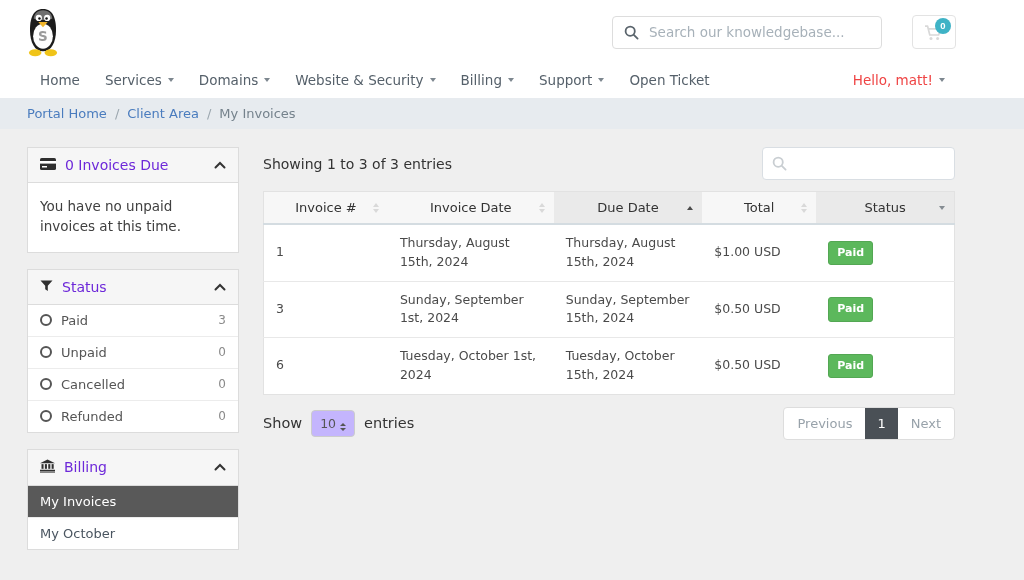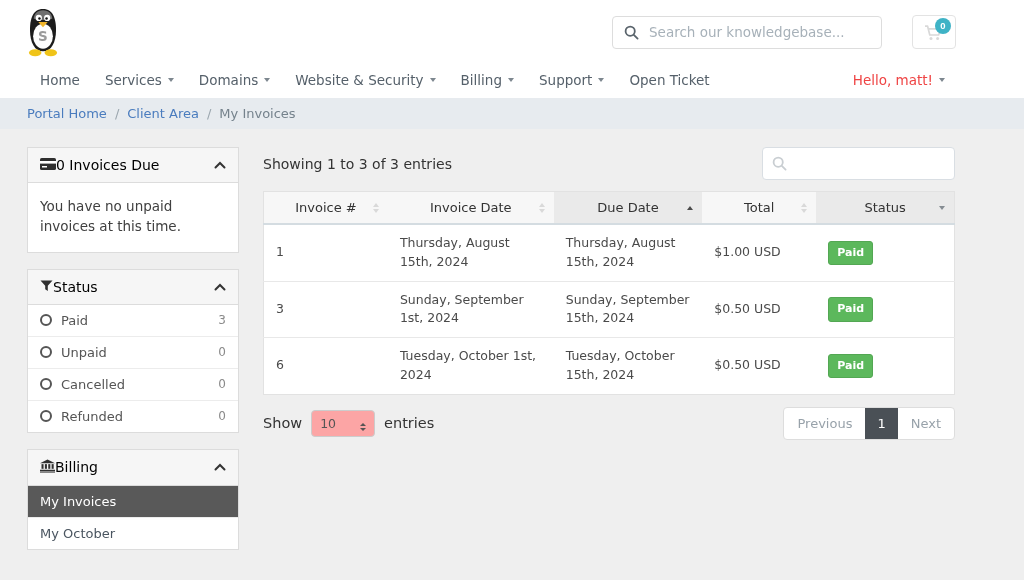--- a/index.html
+++ b/index.html
@@ -31,21 +31,21 @@
   .breadcrumb { background:#e7ebef; height:31px; display:flex; align-items:center; padding:11px 27px; font-size:13px; gap:8px; }
   .breadcrumb .bc-link { color:#4a7cbe; cursor:pointer; }
   .breadcrumb .sep { color:#9aa5ad; }
   .breadcrumb .bc-current { color:#75828c; }
   
   .content { display:flex; gap:24px; padding:18px 69px 0 27px; align-items:flex-start; }
   .sidebar { width:212px; flex-shrink:0; }
   .main { flex:1; min-width:0; }
   
   .panel { background:#fff; border:1px solid #dcdcdc; margin-bottom:16px; }
-  .panel-header { display:flex; align-items:center; padding:9px 12px; background:#f6f6f6; border-bottom:1px solid #dcdcdc; font-size:14px; color:#000000; cursor:pointer; }
+  .panel-header { display:flex; align-items:center; gap:9px; padding:9px 12px; background:#f6f6f6; border-bottom:1px solid #dcdcdc; font-size:14px; color:#6d28d9; cursor:pointer; }
   .panel-header .chev { margin-left:auto; line-height:0; }
   .panel-body { padding:13px 12px 15px 12px; font-size:13.5px; color:#404040; line-height:1.5; }
   .side-item { display:flex; align-items:center; gap:9px; padding:8px 12px; font-size:13px; color:#555; border-bottom:1px solid #ececec; cursor:pointer; }
   .side-item:last-child { border-bottom:none; }
   .radio-circle { width:12px; height:12px; border:2px solid #555; border-radius:50%; flex-shrink:0; }
   .side-count { margin-left:auto; font-size:12px; color:#8a8a8a; }
   .menu-item { padding:8px 12px; font-size:13px; color:#4a5560; border-bottom:1px solid #ececec; cursor:pointer; }
   .menu-item:last-child { border-bottom:none; }
   .menu-item.active { background:#595959; color:#fff; }
   
@@ -63,21 +63,21 @@
   .tri-up { border-bottom:4.6px solid #d9d9d9; }
   .tri-down { border-top:4.6px solid #d9d9d9; }
   th.sort-asc .tri-up { border-bottom-color:#4a4a4a; }
   th.sort-desc .tri-down { border-top-color:#858c92; }
   tbody tr { cursor:pointer; }
   tbody td { padding:9px 12px; font-size:12.5px; color:#4a4a4a; border-top:1px solid #e8e8e8; background:#fff; vertical-align:middle; line-height:1.5; }
   .badge { display:inline-block; background:#5cb85c; border:1px solid #53a753; color:#fff; font-size:11px; font-weight:bold; padding:3px 8px; border-radius:3px; }
   
   .table-footer { display:flex; justify-content:space-between; align-items:center; margin-top:12px; padding-bottom:20px; }
   .show-entries { display:flex; align-items:center; gap:9px; font-size:14.5px; color:#333; }
-  .select-box { display:flex; align-items:flex-end; gap:24px; border:1px solid #ccc; border-radius:4px; background:#fca5a5; padding:5px 8px; font-size:12.5px; color:#555; cursor:pointer; }
+  .select-box { display:flex; align-items:flex-end; gap:4px; border:1px solid #ccc; border-radius:4px; background:#c4b5fd; padding:5px 8px; font-size:12.5px; color:#555; cursor:pointer; }
   .spin { display:flex; flex-direction:column; gap:2px; }
   .spin .tri-up { border-bottom-color:#555; border-left-width:3px; border-right-width:3px; border-bottom-width:3.8px; }
   .spin .tri-down { border-top-color:#555; border-left-width:3px; border-right-width:3px; border-top-width:3.8px; }
   .pagination { display:inline-flex; border:1px solid #ddd; border-radius:4px; background:#fff; overflow:hidden; font-size:13px; align-items:stretch; }
   .page-btn { padding:8px 13px; color:#98a2aa; cursor:pointer; }
   .page-btn.active { background:#4a5056; color:#fff; padding:8px 12px; }
 </style>
 </head>
 <body>
 

